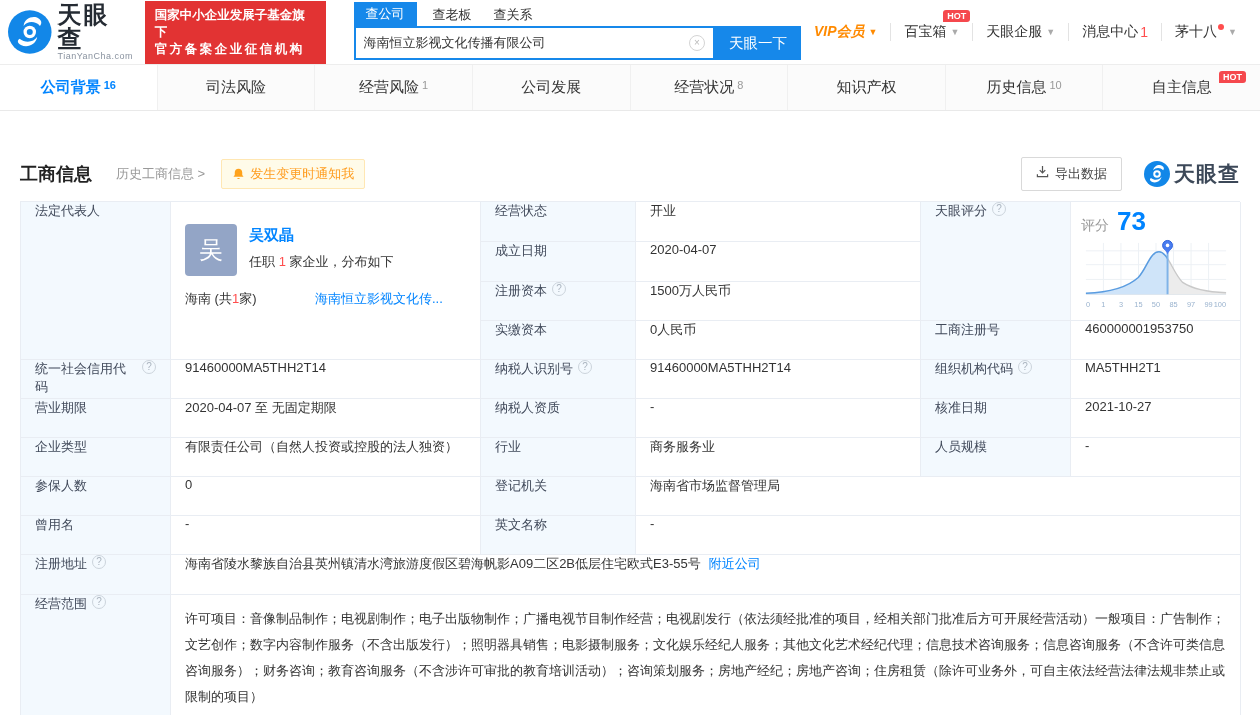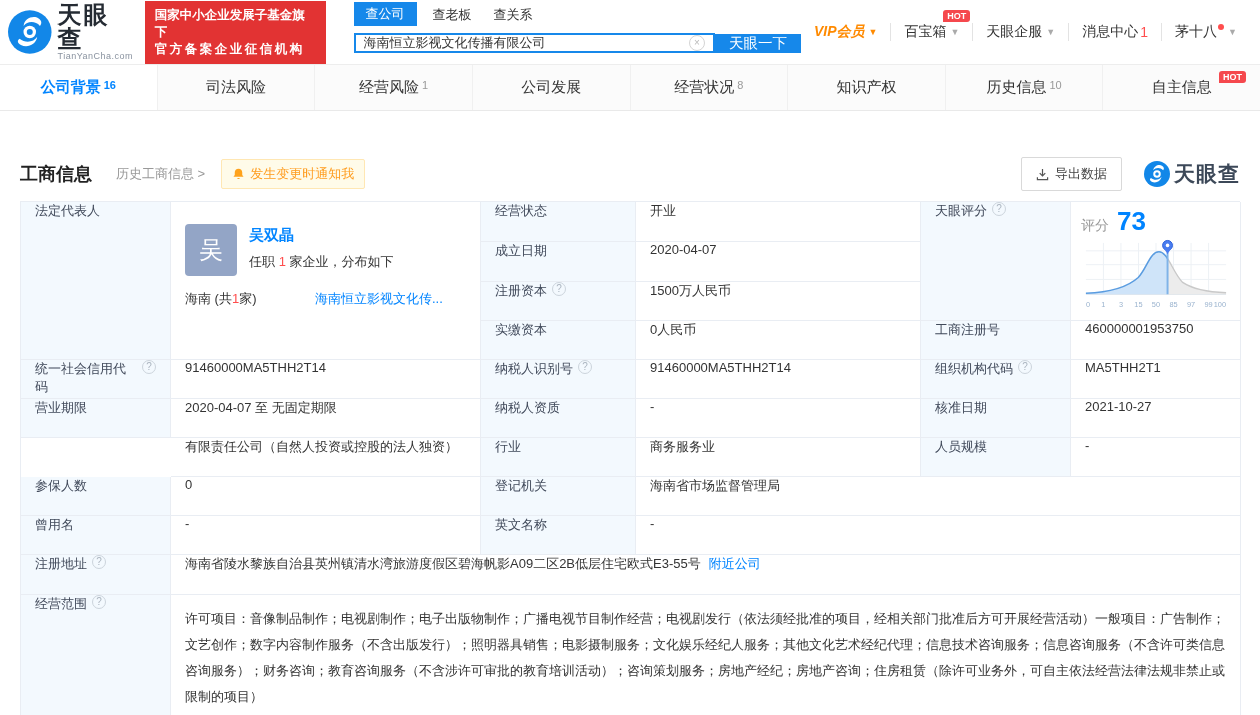--- a/index.html
+++ b/index.html
@@ -12,21 +12,21 @@
   .logo-text { margin-left:6px; }
   .logo-brand { font-size:24px; font-weight:bold; color:#252b33; letter-spacing:2px; line-height:24px; }
   .logo-domain { font-size:9px; color:#8a93a0; letter-spacing:.5px; }
   .red-badge { margin-left:10px; background:#e23333; color:#fff; font-weight:bold; padding:6px 10px; line-height:17px; font-size:12.5px; }
   .red-badge .l2 { letter-spacing:2.5px; }
 
   .search-wrap { margin-left:28px; width:452px; }
   .s-tabs { display:flex; align-items:flex-end; font-size:13px; height:22px; }
   .s-tab { color:#333; margin-right:22px; cursor:pointer; padding:2px 0;text-align:right; }
   .s-tab.active { background:#1688ea; color:#fff; padding:3px 12px; margin-right:16px; }
-  .s-row { display:flex; height:34px;align-items:center; }
+  .s-row { display:flex; height:34px; }
   .s-input-box { flex:1; border:2px solid #1688ea; display:flex; align-items:center; background:#fff; }
   .s-input-box input { border:0; outline:0; flex:1; font-size:13px; color:#333; padding:0 8px; font-family:inherit; }
   .s-clear { width:16px; height:16px; border-radius:50%; border:1px solid #d4d4d4; color:#bbb; font-size:10px; line-height:14px; text-align:center; margin-right:8px; cursor:pointer; }
   .s-btn { width:86px; background:#1688ea; color:#fff; border:0; font-size:14.5px; cursor:pointer; font-family:inherit; }
 
   .user-menu { margin-left:auto; display:flex; align-items:center; font-size:14px; color:#333; }
   .um-item { display:flex; align-items:center; padding:0 13px; position:relative; cursor:pointer; white-space:nowrap; }
   .um-item.sep { border-left:1px solid #e3e3e3; }
   .um-vip { color:#ff8a00; font-weight:bold; font-style:italic; }
   .caret { font-size:9px; color:#aaa; margin-left:4px; }
@@ -44,21 +44,21 @@
   .tab.active .tcount { color:#0084ff; }
   .tab .hot-badge { top:6px; right:14px; }
 
   
   .content { padding:0 20px; }
   .section-head { margin-top:46px; display:flex; align-items:center; height:34px; }
   .sec-title { font-size:18px; font-weight:bold; color:#222; }
   .hist-link { font-size:13px; color:#999; margin-left:24px; cursor:pointer; }
   .notify-btn { margin-left:16px; display:flex; align-items:center; gap:5px; background:#fffbe9; border:1px solid #ffe7b3; color:#ff9c1e; font-size:13px; padding:5px 10px; border-radius:2px; cursor:pointer; font-family:inherit; }
   .head-right { margin-left:auto; display:flex; align-items:center; gap:22px; }
-  .export-btn { display:flex; align-items:center; gap:6px; background:#fff; border:1px solid #d9d9d9; border-radius:2px; color:#444; font-size:13px; padding:7px 14px; cursor:pointer; font-family:inherit; }
+  .export-btn { display:flex; align-items:flex-start; gap:6px; background:#fff; border:1px solid #d9d9d9; border-radius:2px; color:#444; font-size:13px; padding:7px 14px; cursor:pointer; font-family:inherit; }
   .watermark { display:flex; align-items:center; gap:4px; }
   .wm-text { font-size:21px; font-weight:bold; color:#3c4858; letter-spacing:1px; }
 
   
   .biz { margin-top:10px; display:grid; grid-template-columns:150px 310px 155px 285px 150px 170px; grid-template-rows:40px 40px 39px 39px 39px 39px 39px 39px 39px 40px auto; border-top:1px solid #e9edf3; border-left:1px solid #e9edf3; font-size:13px; color:#333; }
   .c { border-right:1px solid #e9edf3; border-bottom:1px solid #e9edf3; padding:0 14px; display:flex; align-items:flex-start; min-width:0; }
   .lab { background:#f3f9fe; color:#40495a; }
   .help { width:14px; height:14px; border-radius:50%; border:1px solid #ccd4dc; color:#aab4bf; font-size:10px; line-height:12px; text-align:center; margin-left:5px; flex:0 0 auto; cursor:pointer; }
   .dash { color:#333; }
   .blue-link { color:#0084ff; cursor:pointer; }
@@ -357,20 +357,23 @@
     <div class="c" style="grid-area:6/4/7/5">
         <span class="dash">-</span>
       </div>
     <div class="c lab" style="grid-area:6/5/7/6">
         <span>核准日期</span>
       </div>
     <div class="c" style="grid-area:6/6/7/7">
         <span>2021-10-27</span>
       </div>
 
+    <div class="c lab" style="grid-area:7/1/8/2">
+        <span>企业类型</span>
+      </div>
     <div class="c" style="grid-area:7/2/8/3">
         <span>有限责任公司（自然人投资或控股的法人独资）</span>
       </div>
     <div class="c lab" style="grid-area:7/3/8/4">
         <span>行业</span>
       </div>
     <div class="c" style="grid-area:7/4/8/5">
         <span>商务服务业</span>
       </div>
     <div class="c lab" style="grid-area:7/5/8/6">

